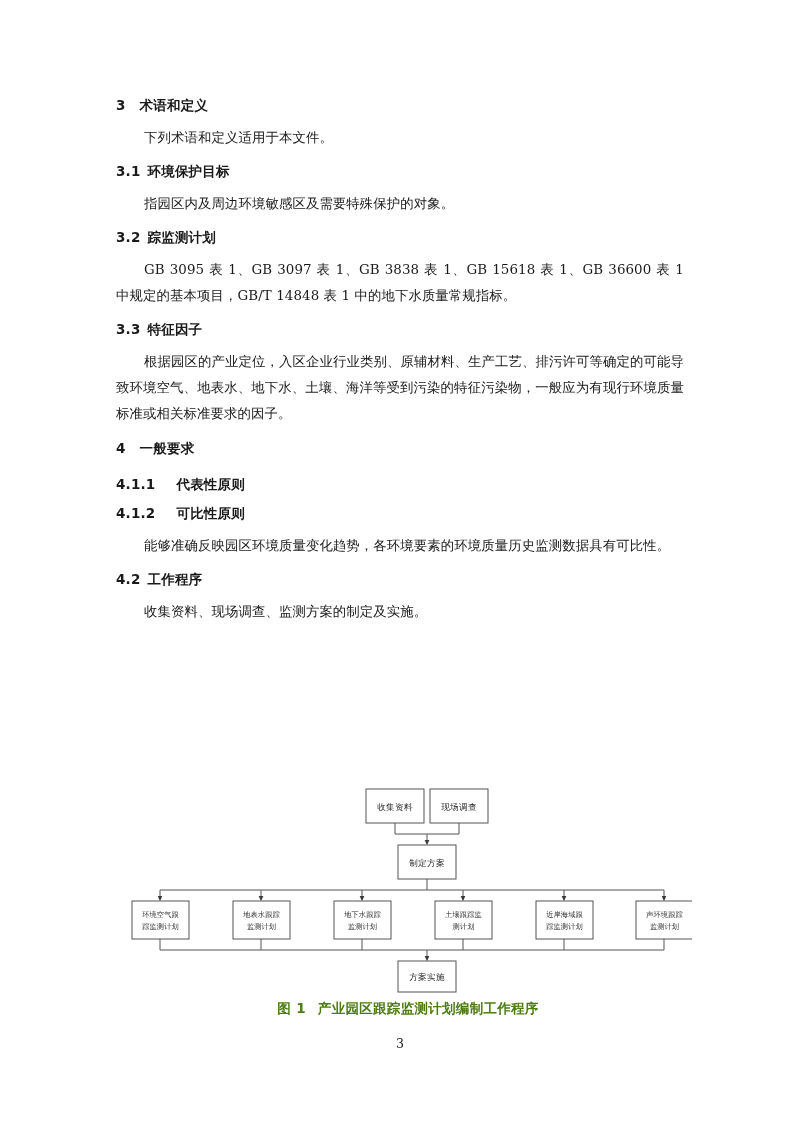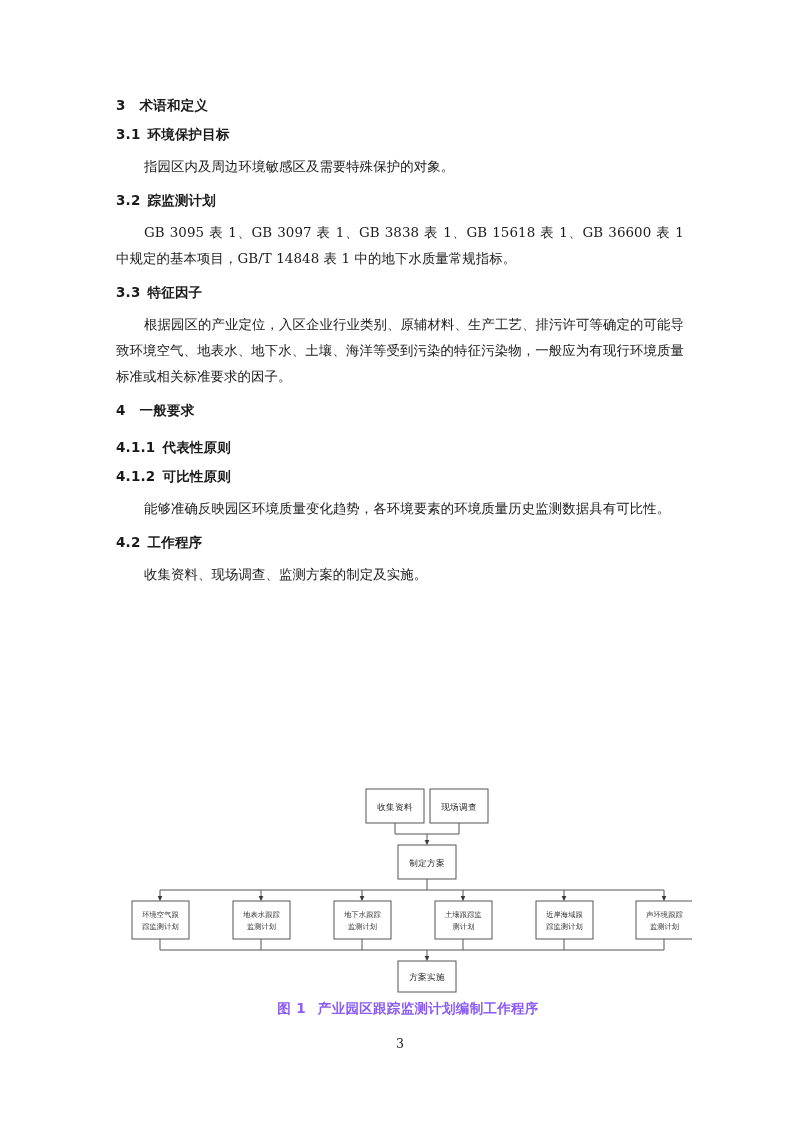--- a/index.html
+++ b/index.html
@@ -52,21 +52,21 @@
   .h2 .num { margin-right: 7px; font-weight: bold; }
 
   .h3 {
     font-family: "DejaVu Sans", "Liberation Sans", sans-serif;
     font-weight: bold;
     font-size: 13.5px;
     line-height: 1.4;
     margin: 0 0 10px 0;
     letter-spacing: 0.2px;
   }
-  .h3 .num { margin-right: 7px; }
+  .h3 .num { margin-right: 21px; }
 
   
   .para {
     font-family: "DejaVu Serif", "Liberation Serif", serif;
     font-size: 13.4px;
     line-height: 1.95;
     margin: 0 0 11px 0;
     text-indent: 28px;
     text-align: justify;
     letter-spacing: 0.1px;
@@ -87,21 +87,21 @@
   .fig-caption {
     position: absolute;
     left: 0;
     top: 218px;
     width: 568px;
     text-align: center;
     font-family: "DejaVu Sans", "Liberation Sans", sans-serif;
     font-size: 13.5px;
     font-weight: bold;
     letter-spacing: 0.3px;
-    color: #8b5cf6;
+    color: #4d7c0f;
   }
   .fig-caption .cap-num { margin-right: 3px; }
   .fig-caption .cap-sep { display: inline-block; width: 9px; }
 
   .flow-label {
     font-family: "DejaVu Sans", "Liberation Sans", sans-serif;
     font-size: 7.2px;
     fill: #2b2b2b;
     text-anchor: middle;
     letter-spacing: 0.1px;
@@ -140,20 +140,21 @@
 <body>
 
 <div class="page">
 
   <div class="content">
 
     <div class="h1">
       <span class="num">3</span><span>术语和定义</span>
     </div>
 
+    <p class="para">下列术语和定义适用于本文件。</p>
 
     <div class="h2">
       <span class="num">3.1</span><span>环境保护目标</span>
     </div>
 
     <p class="para">指园区内及周边环境敏感区及需要特殊保护的对象。</p>
 
     <div class="h2">
       <span class="num">3.2</span><span>踪监测计划</span>
     </div>

